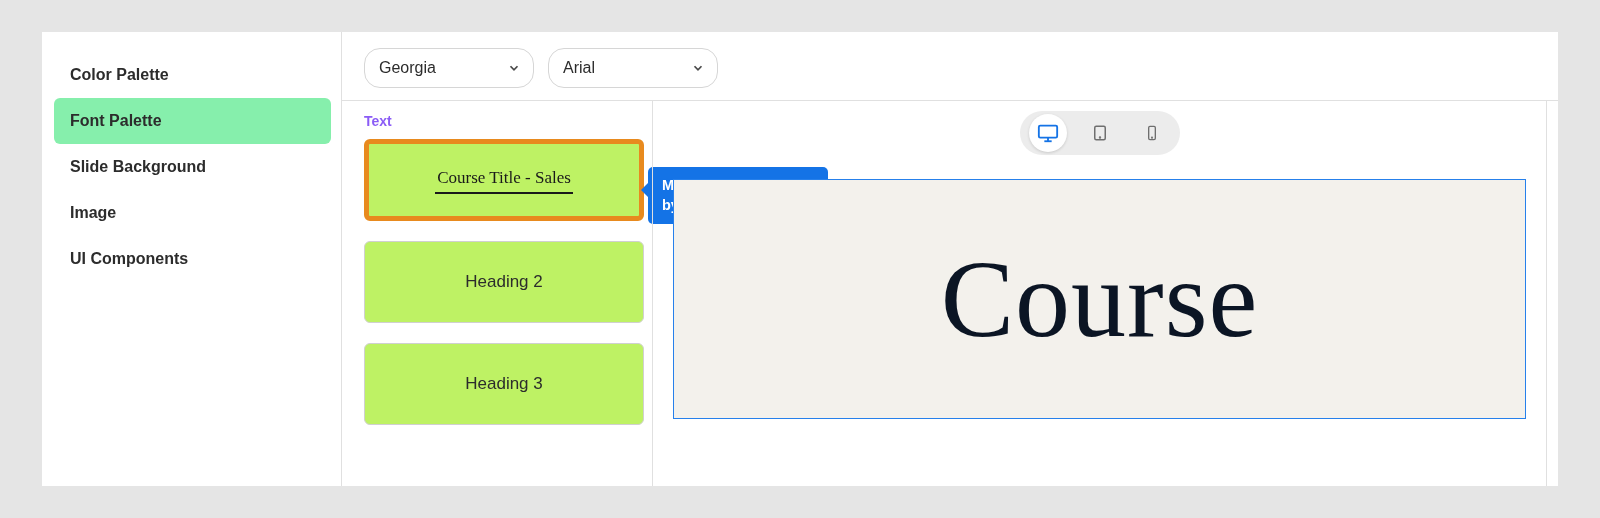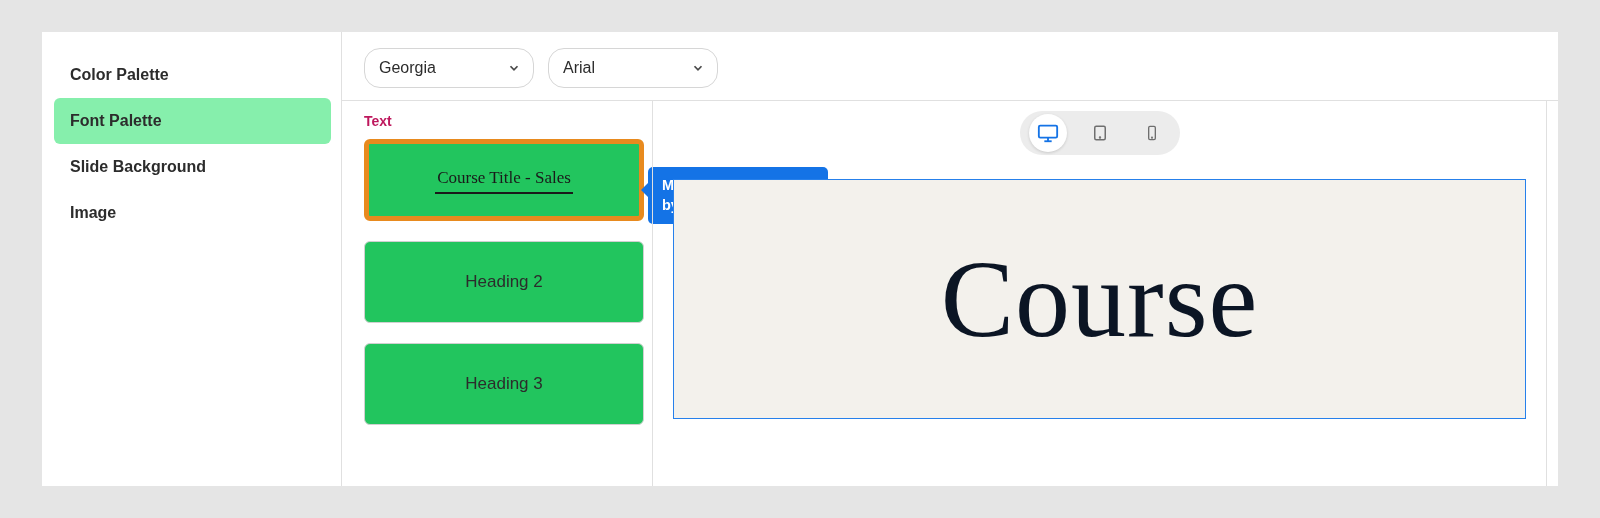--- a/index.html
+++ b/index.html
@@ -67,36 +67,36 @@
     position: relative;
   }
   
   .preset-col {
     width: 310px;
     padding: 12px 0 0 22px;
   }
   .preset-header {
     font-size: 14px;
     font-weight: 700;
-    color: #be185d;
+    color: #8b5cf6;
     margin-bottom: 10px;
   }
   .preset-card {
     width: 280px;
     height: 82px;
     border: 1px solid #d0d0d0;
     border-radius: 6px;
     display: flex;
     align-items: center;
     justify-content: center;
     font-size: 17px;
     color: #2c2c2c;
     margin-bottom: 20px;
     cursor: pointer;
-    background: #22c55e;
+    background: #bef264;
   }
   .preset-card.highlighted {
     border: 5px solid #e88a1e;
   }
   .preset-title-edit {
     font-family: Georgia, serif;
     font-size: 17px;
     color: #1a1a1a;
     padding: 2px 2px 4px 2px;
     border-bottom: 2px solid #1a1a1a;
@@ -178,20 +178,21 @@
 </head>
 <body>
 
 <div class="app">
 
   <div class="sidebar">
     <div class="sidebar-item">Color Palette</div>
     <div class="sidebar-item active">Font Palette</div>
     <div class="sidebar-item">Slide Background</div>
     <div class="sidebar-item">Image</div>
+    <div class="sidebar-item">UI Components</div>
   </div>
 
   <div class="main">
 
     <div class="font-row">
       <div class="select">
         <span>Georgia</span>
         <svg class="chev" viewBox="0 0 24 24" fill="none" stroke="#4a4a4a" stroke-width="3">
             <polyline points="6 9 12 15 18 9"></polyline>
           </svg>

